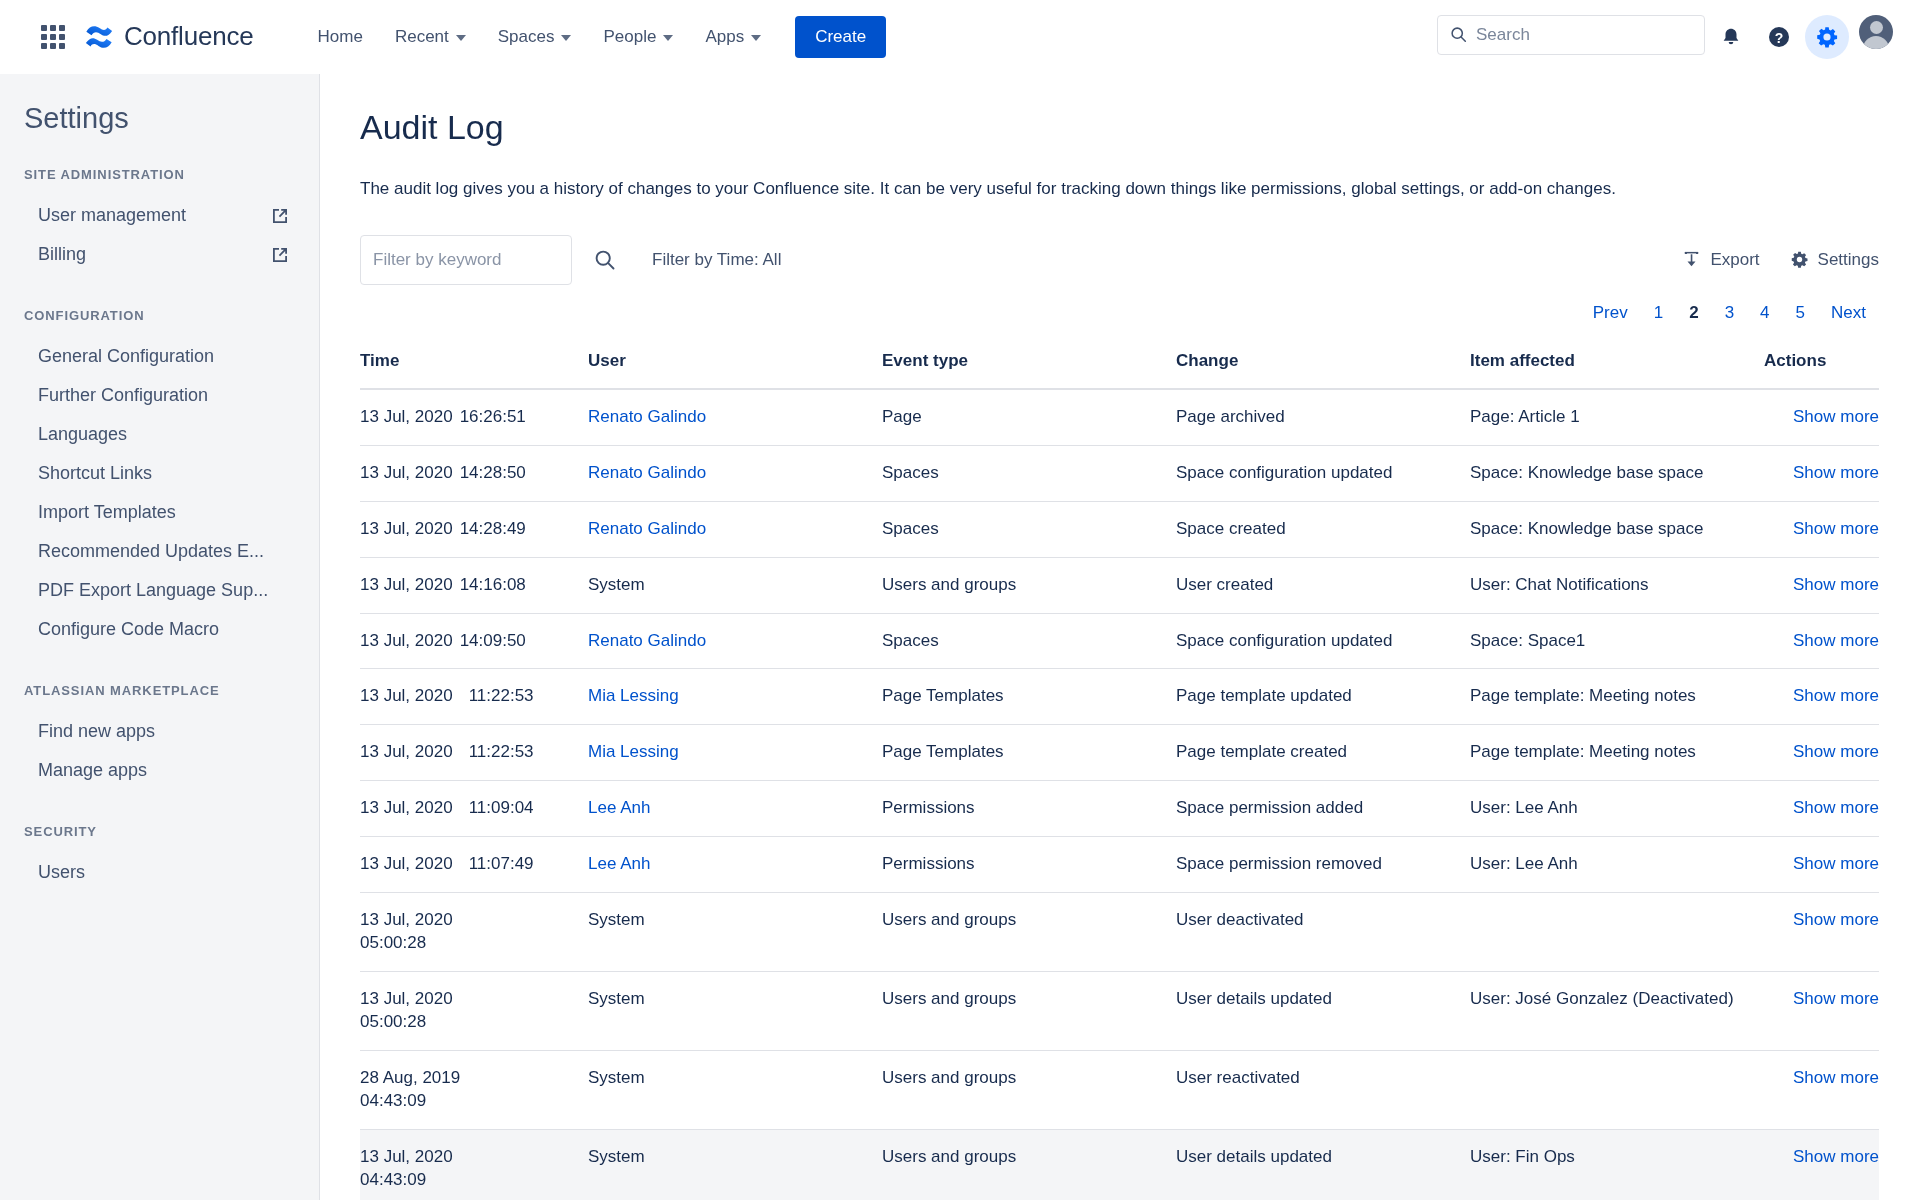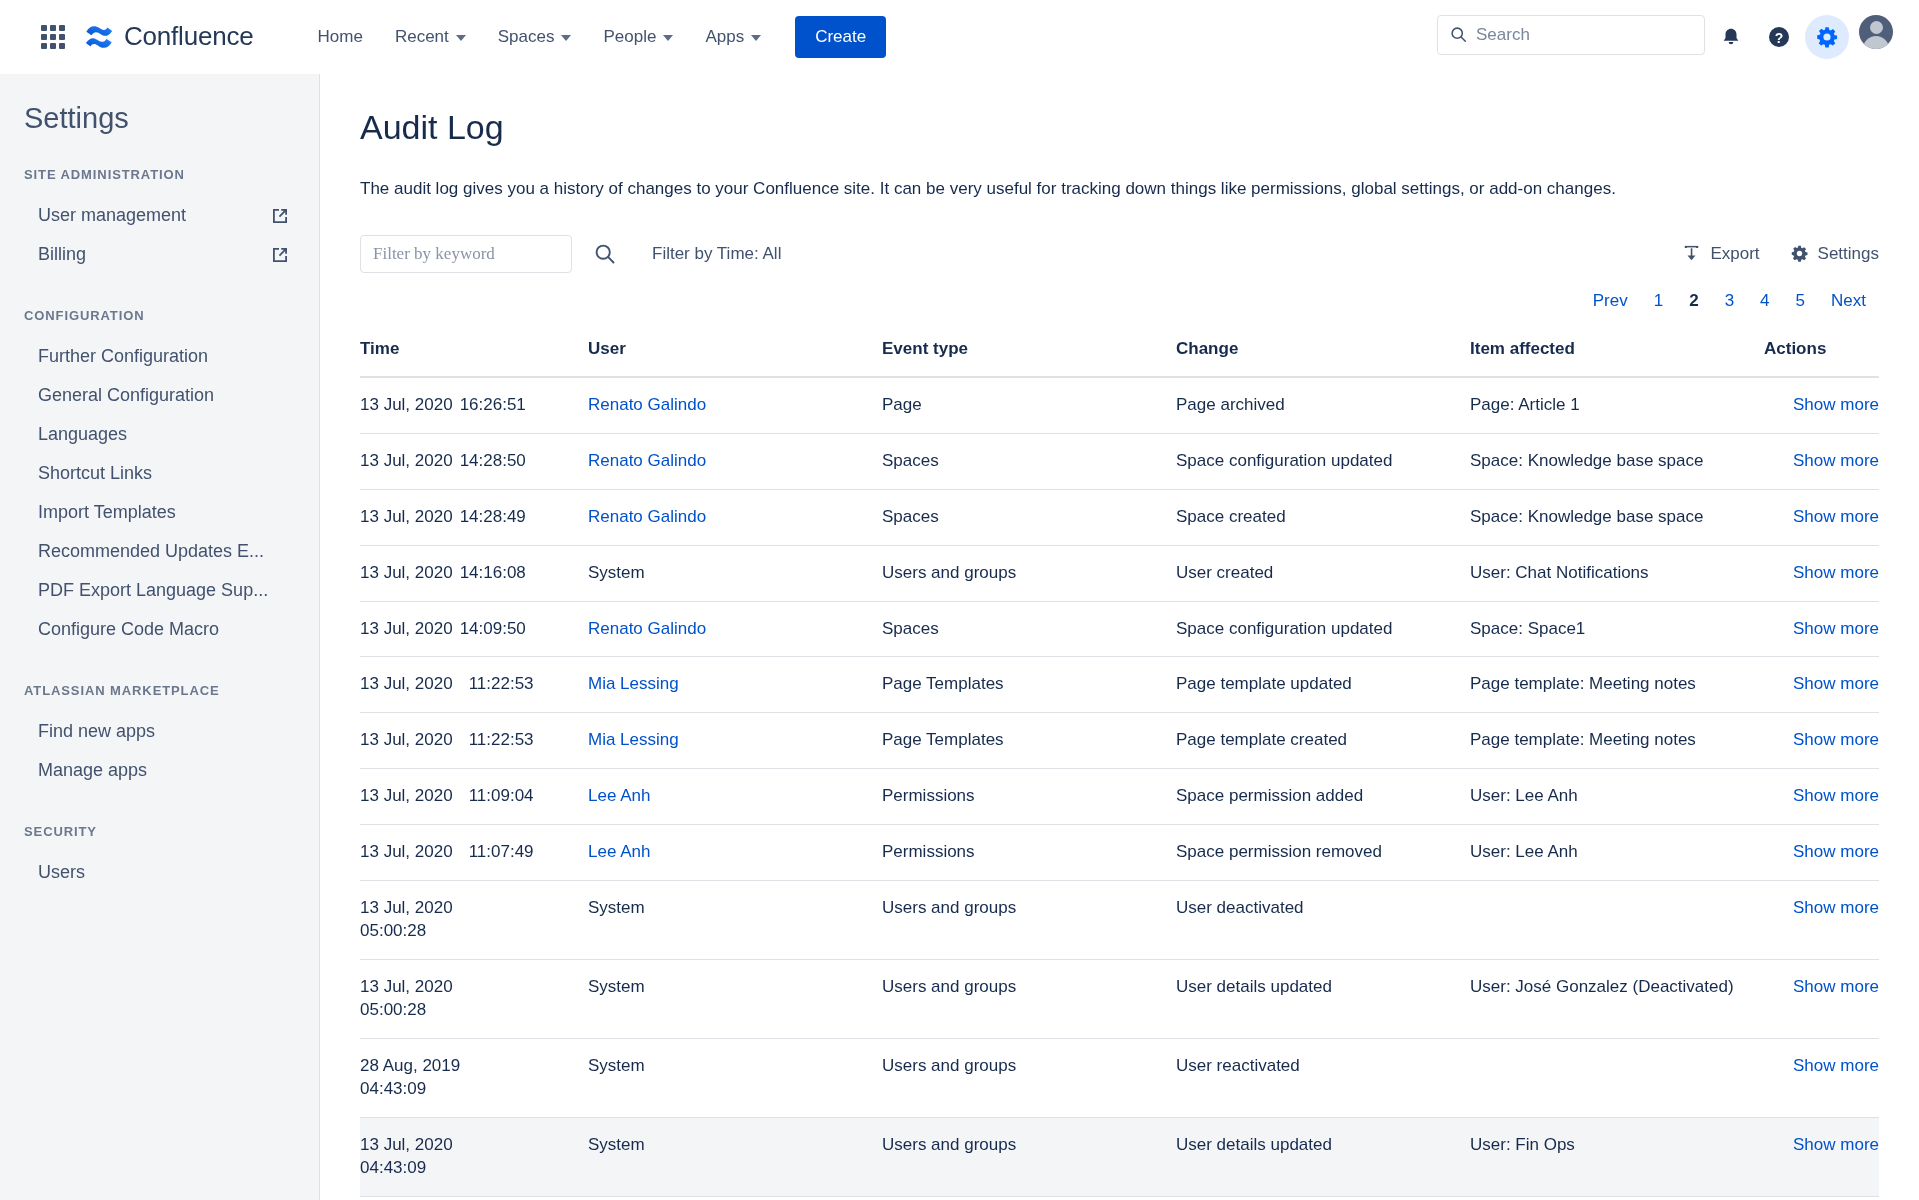--- a/index.html
+++ b/index.html
@@ -184,26 +184,26 @@
     line-height: 1.4;
   }
 
   .toolbar {
     display: flex;
     align-items: center;
     margin-bottom: 14px;
   }
   .filter-input {
     width: 212px;
-    height: 38px;
+    height: 50px;
     border: 1px solid #DFE1E6;
     border-radius: 4px;
     padding: 0 12px;
     font-size: 17px;
-    font-family: Liberation Serif, serif;
+    font-family: Liberation Sans, sans-serif;
     color: #172B4D;
     background: #fff;
   }
   .filter-input::placeholder { color: #8A94A6; }
   .search-icon-btn {
     margin-left: 20px;
     width: 26px; height: 26px;
     display: flex; align-items: center; justify-content: center;
     cursor: pointer;
   }
@@ -395,24 +395,24 @@
         <svg class="ext-icon" width="18" height="18" viewBox="0 0 18 18">
           <path d="M2 2h6v1.8H3.8v10.4h10.4V10H16v6H2z" fill="#42526E"></path>
           <path d="M10.2 2H16v5.8h-1.8V5.07l-5.1 5.1-1.27-1.27 5.1-5.1H10.2z" fill="#42526E"></path>
         </svg>
       </div>
     </div>
 
     <div class="sb-group">
       <div class="sb-group-label">CONFIGURATION</div>
       <div class="sb-item">
+        <span class="lbl">General Configuration</span>
+      </div>
+      <div class="sb-item">
         <span class="lbl">Further Configuration</span>
-      </div>
-      <div class="sb-item">
-        <span class="lbl">General Configuration</span>
       </div>
       <div class="sb-item">
         <span class="lbl">Languages</span>
       </div>
       <div class="sb-item">
         <span class="lbl">Shortcut Links</span>
       </div>
       <div class="sb-item">
         <span class="lbl">Import Templates</span>
       </div>

